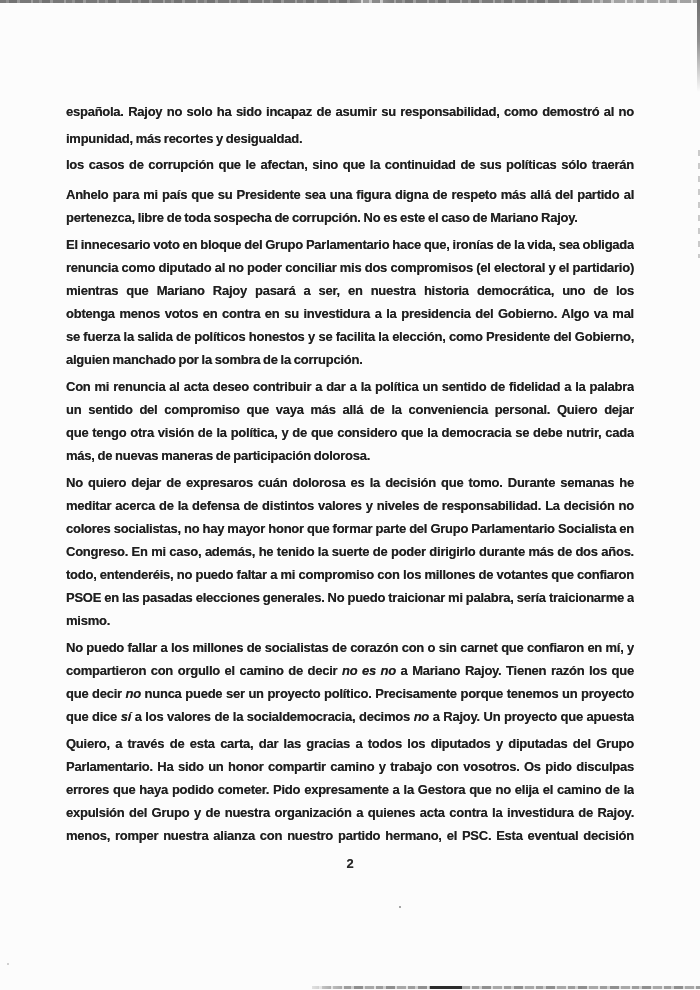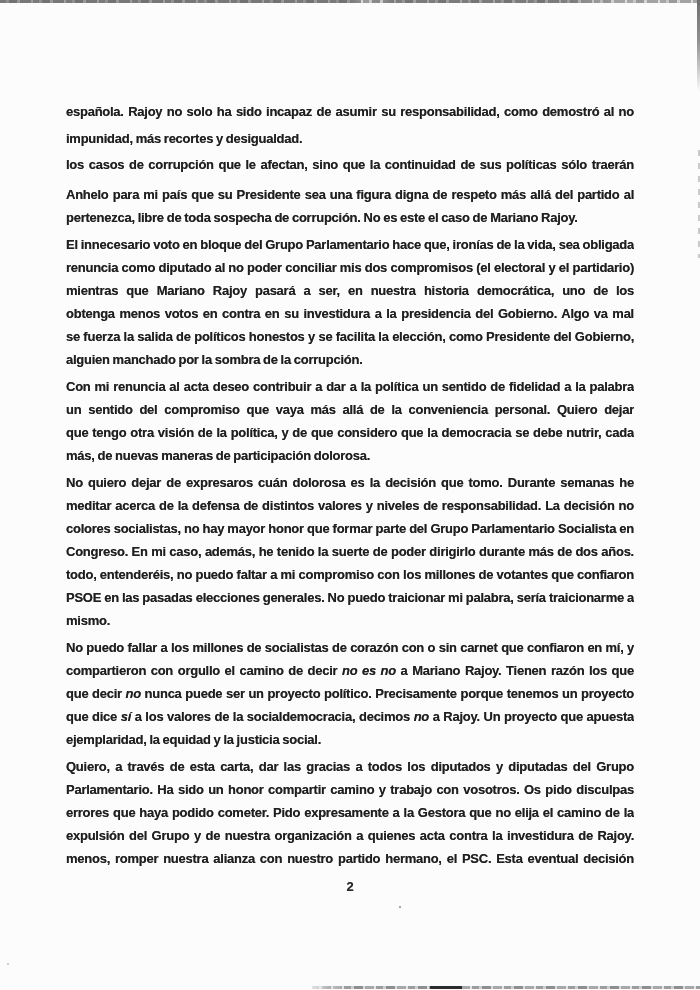--- a/index.html
+++ b/index.html
@@ -128,21 +128,20 @@
       <span class="ln" style="display:block">todo, entenderéis, no puedo faltar a mi compromiso con los millones de votantes que confiaron en el</span>
       <span class="ln" style="display:block">PSOE en las pasadas elecciones generales. No puedo traicionar mi palabra, sería traicionarme a mí</span>
       <span class="ln end" style="display:block">mismo.</span>
     </p>
 
     <p class="para">
       <span class="ln" style="display:block">No puedo fallar a los millones de socialistas de corazón con o sin carnet que confiaron en mí, y</span>
       <span class="ln" style="display:block"><span>compartieron con orgullo el camino de decir </span><i>no es no</i><span> a Mariano Rajoy. Tienen razón los que afirman</span></span>
       <span class="ln" style="display:block"><span>que decir </span><i>no</i><span> nunca puede ser un proyecto político. Precisamente porque tenemos un proyecto político</span></span>
       <span class="ln" style="display:block"><span>que dice </span><i>sí</i><span> a los valores de la socialdemocracia, decimos </span><i>no</i><span> a Rajoy. Un proyecto que apuesta por la</span></span>
-      <span class="ln end" style="display:block">ejemplaridad, la equidad y la justicia social.</span>
     </p>
 
     <p class="para">
       <span class="ln" style="display:block">Quiero, a través de esta carta, dar las gracias a todos los diputados y diputadas del Grupo</span>
       <span class="ln" style="display:block">Parlamentario. Ha sido un honor compartir camino y trabajo con vosotros. Os pido disculpas por los</span>
       <span class="ln" style="display:block">errores que haya podido cometer. Pido expresamente a la Gestora que no elija el camino de la</span>
       <span class="ln" style="display:block">expulsión del Grupo y de nuestra organización a quienes acta contra la investidura de Rajoy. Mucho</span>
       <span class="ln" style="display:block">menos, romper nuestra alianza con nuestro partido hermano, el PSC. Esta eventual decisión sería un</span>
     </p>
 

